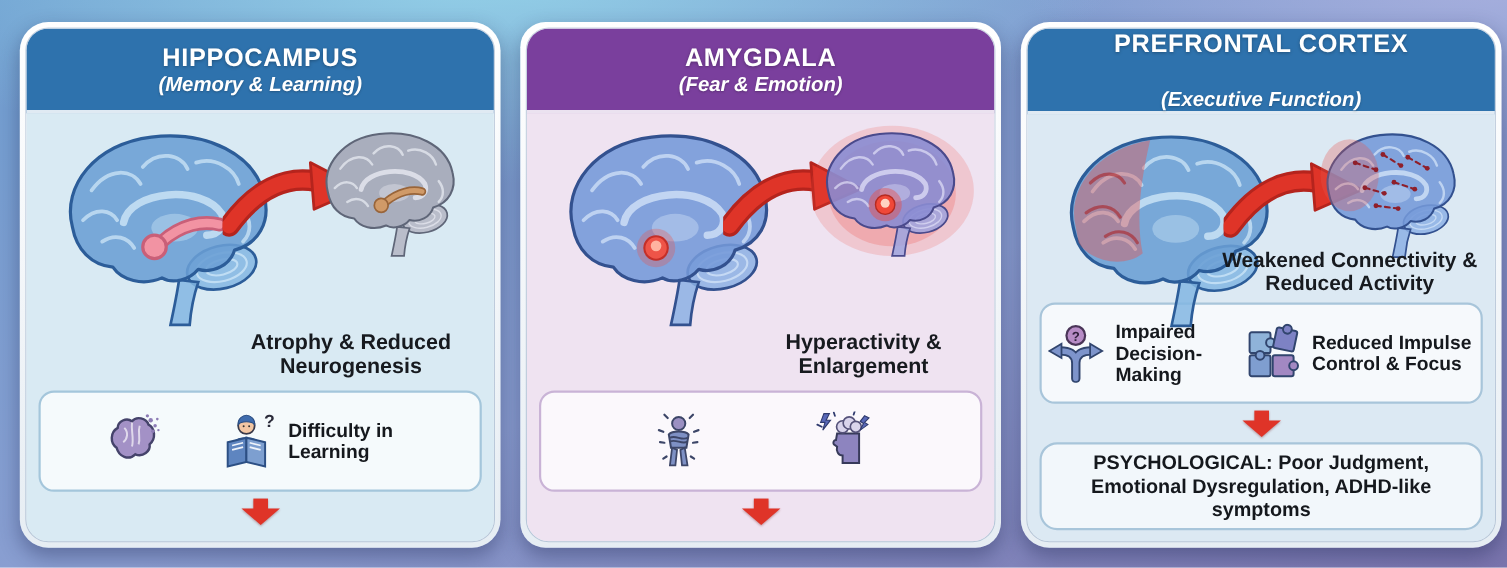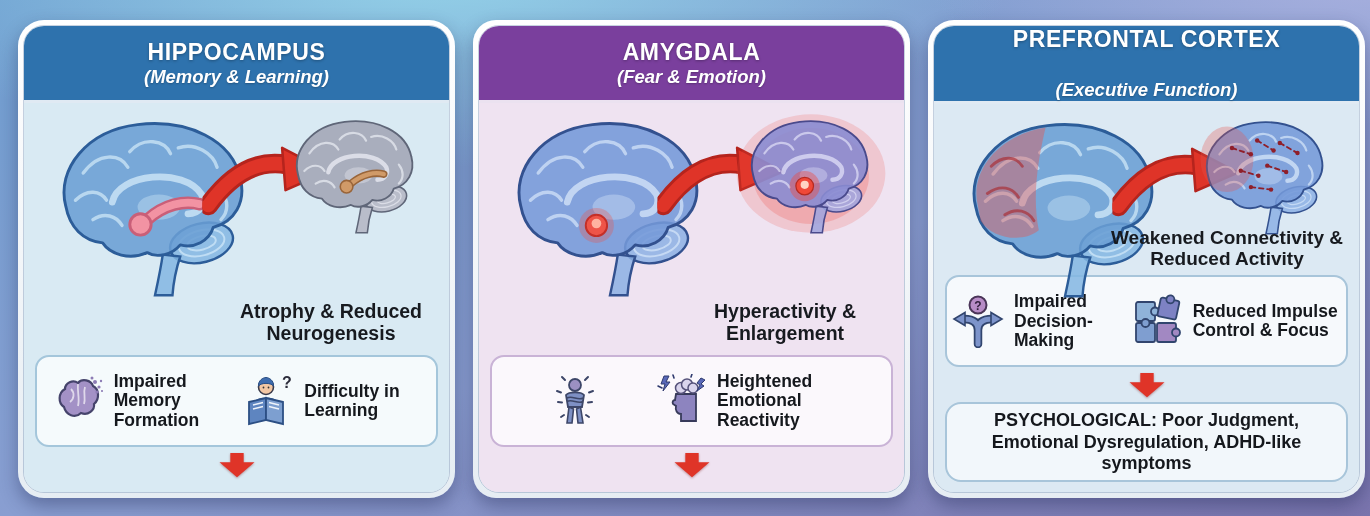--- a/index.html
+++ b/index.html
@@ -34,21 +34,21 @@
     text-shadow:0 1px 3px rgba(0,0,0,.3);}
   .panel-subtitle{font-size:18.5px;font-weight:700;color:#fff;text-shadow:0 1px 2px rgba(0,0,0,.25);font-style:italic;}
 
   .panel-body{flex:1;padding:8px 11px 10px;display:flex;flex-direction:column;box-sizing:border-box;}
   .brain-area{position:relative;flex:1;}
   .brain{position:absolute;}
   .brain.big{left:-4px;top:0;width:248px;height:194px;}
   .brain.small{right:2px;top:2px;width:160px;height:126px;}
   .curved-arrow{position:absolute;left:166px;top:30px;width:130px;height:78px;}
   .caption{
-    position:absolute;right:0;bottom:6px;width:214px;text-align:center;
+    position:absolute;right:12px;bottom:6px;width:214px;text-align:center;
     font-size:19.5px;font-weight:800;color:#171a1f;line-height:1.12;
   }
   .p1 .caption{width:204px;right:6px;}
   .p2 .caption{width:250px;right:-4px;bottom:2px;font-size:19px;}
 
   .symptom-box{
     flex:0 0 auto;height:88px;background:rgba(255,255,255,.74);
     border:2px solid;border-radius:14px;display:flex;align-items:center;
     justify-content:space-evenly;padding:0 4px;margin-top:4px;
   }
@@ -141,21 +141,20 @@
               <path d="M20,15 C24,19 23,25 19,28 M27,10 C26,18 29,24 27,32 M34,13 C32,19 35,24 33,30" fill="none" stroke="rgba(255,255,255,.65)" stroke-width="1.8"></path>
               <g fill="#8d7cb5">
                 <circle cx="44" cy="8" r="2"></circle>
                   <circle cx="48" cy="13" r="1.6"></circle>
                   <circle cx="41" cy="4" r="1.5"></circle>
                 <circle cx="50" cy="7" r="1.2"></circle>
                   <circle cx="46" cy="18" r="1.6"></circle>
                   <circle cx="51" cy="17" r="1.1"></circle>
               </g>
             </svg>
-            <div class="sym-label">Impaired Memory Formation</div>
           </div>
           <div class="symptom">
             <svg class="sym-icon" viewBox="0 0 54 54">
               <circle cx="25" cy="13" r="7.5" fill="#f3c7a4" stroke="#3a3a4a" stroke-width="1.6"></circle>
               <path d="M17.5,12 C17,6.5 22,3.5 25,3.5 C28,3.5 33,6.5 32.5,12 C30,8.5 20,8.5 17.5,12 Z" fill="#3f6cae" stroke="#2c4f84" stroke-width="1"></path>
               <circle cx="22.5" cy="13.5" r="0.9" fill="#333"></circle>
                 <circle cx="27.5" cy="13.5" r="0.9" fill="#333"></circle>
               <path d="M14,28 C18,23 32,23 36,28 L36,34 L14,34 Z" fill="#4e79b8" stroke="#2c4f84" stroke-width="1.5"></path>
               <path d="M8,28 L25,24 L25,46 L8,50 Z" fill="#5e85c0" stroke="#2c4f84" stroke-width="1.8"></path>
               <path d="M42,28 L25,24 L25,46 L42,50 Z" fill="#7d9fd0" stroke="#2c4f84" stroke-width="1.8"></path>
@@ -220,21 +219,20 @@
                 <circle cx="27" cy="14" r="5.5"></circle>
                   <circle cx="33" cy="10.5" r="5.5"></circle>
                   <circle cx="39" cy="14" r="5"></circle>
               </g>
               <g fill="#5968b8" stroke="#2f3a6e" stroke-width="1">
                 <polygon points="10,2 15,2 12,8 16,8 9,17 11,10 7,10"></polygon>
                 <polygon points="47,4 51,6 47,10 50,12 43,17 46,11 43,9"></polygon>
               </g>
               <path d="M4,12 L8,14 M19,1 L20,4 M38,0 L37,3" stroke="#2f3a6e" stroke-width="1.6" stroke-linecap="round"></path>
             </svg>
-            <div class="sym-label">Heightened Emotional Reactivity</div>
           </div>
         </div>
         <div class="down-arrow" style="color: rgb(223, 52, 40);">
           <svg viewBox="0 0 44 30">
               <use href="#down-arrow-shape" width="44" height="30"></use>
             </svg>
         </div>
       </div>
     </div>
   </section>

